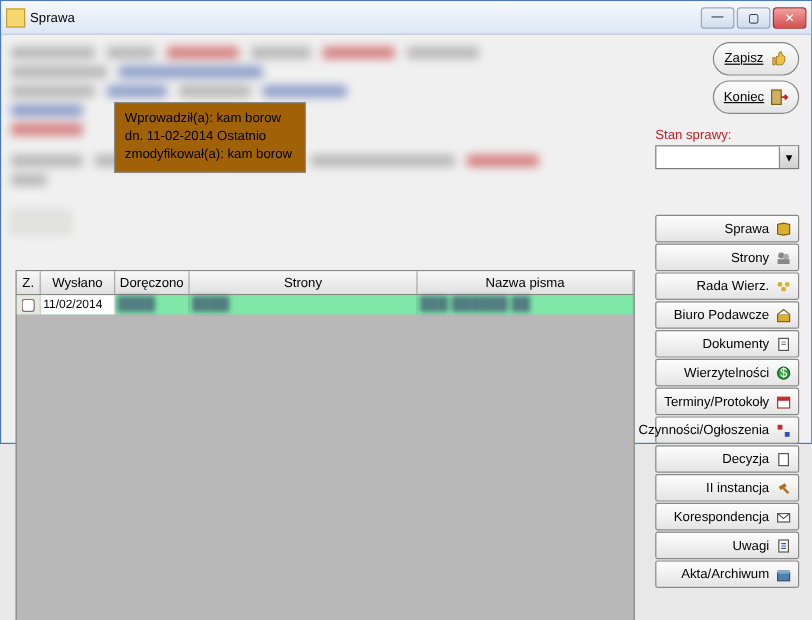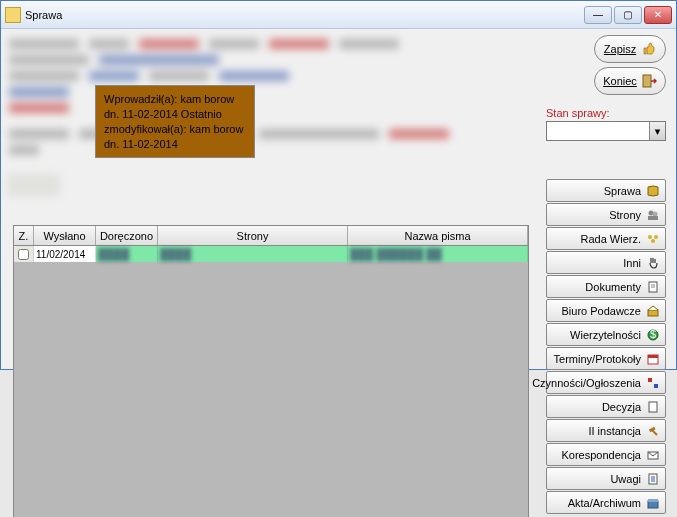--- a/index.html
+++ b/index.html
@@ -102,21 +102,20 @@
         </div>
       <div class="blur-line" style="margin-top:18px">
           <div class="bbtn" style="width:50px"></div>
         </div>
     </div>
 
     <div class="tooltip">
       <div>Wprowadził(a): kam borow</div>
       <div>dn. 11-02-2014    Ostatnio</div>
       <div>zmodyfikował(a): kam borow</div>
-      <div>dn. 11-02-2014</div>
     </div>
 
     <div class="top-right">
       <div class="big-btn">
         <span>Zapisz</span>
         <span class="ico">
           <svg width="16" height="16">
               <path d="M4 7h2v6H4zM7 13h5l2-3V6l-2-1-1-3-2 1v3H7z" fill="#f0c040" stroke="#806010" stroke-width="0.6"></path>
             </svg>
         </span>
@@ -160,43 +159,35 @@
         <span class="lbl">Rada Wierz.</span>
         <span class="ico">
             <svg width="14" height="14">
               <circle cx="4" cy="5" r="2" fill="#d8b030"></circle>
               <circle cx="10" cy="5" r="2" fill="#d8b030"></circle>
               <circle cx="7" cy="9" r="2" fill="#d8b030"></circle>
             </svg>
           </span>
       </div>
       <div class="side-btn">
-        <span class="lbl">Inni</span>
-        <span class="ico">
-            <svg width="14" height="14">
-              <path d="M5 2v5M7 2v5M9 3v4M4 7c0 3 2 5 4 5s3-2 3-5" fill="none" stroke="#333" stroke-width="1.2"></path>
+        <span class="lbl">Biuro Podawcze</span>
+        <span class="ico">
+            <svg width="14" height="14">
+              <rect x="2" y="6" width="10" height="6" fill="#d8b030" stroke="#806010"></rect>
+              <path d="M2 6l5-4 5 4" fill="#fff" stroke="#806010"></path>
             </svg>
           </span>
       </div>
       <div class="side-btn">
         <span class="lbl">Dokumenty</span>
         <span class="ico">
             <svg width="14" height="14">
               <rect x="3" y="2" width="8" height="10" fill="#fff" stroke="#555"></rect>
               <line x1="5" y1="5" x2="9" y2="5" stroke="#888"></line>
               <line x1="5" y1="7" x2="9" y2="7" stroke="#888"></line>
-            </svg>
-          </span>
-      </div>
-      <div class="side-btn">
-        <span class="lbl">Biuro Podawcze</span>
-        <span class="ico">
-            <svg width="14" height="14">
-              <rect x="2" y="6" width="10" height="6" fill="#d8b030" stroke="#806010"></rect>
-              <path d="M2 6l5-4 5 4" fill="#fff" stroke="#806010"></path>
             </svg>
           </span>
       </div>
       <div class="side-btn">
         <span class="lbl">Wierzytelności</span>
         <span class="ico">
             <svg width="14" height="14">
               <circle cx="7" cy="7" r="5" fill="#30a040" stroke="#106020"></circle>
               <text x="7" y="10" font-size="8" text-anchor="middle" fill="#fff">$</text>
             </svg>

